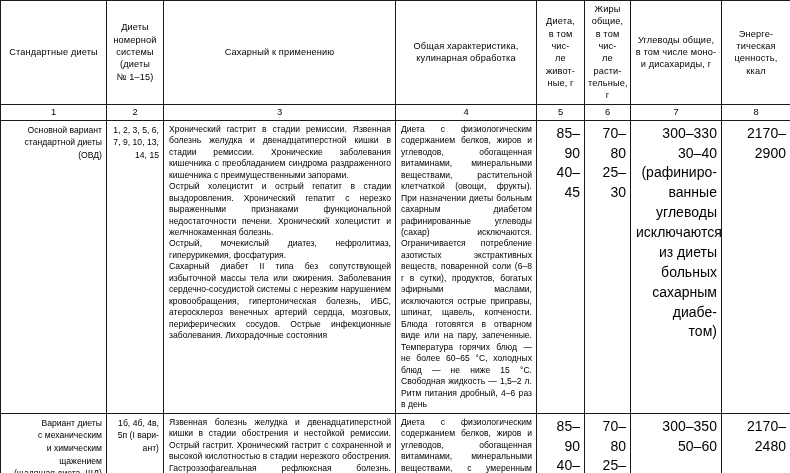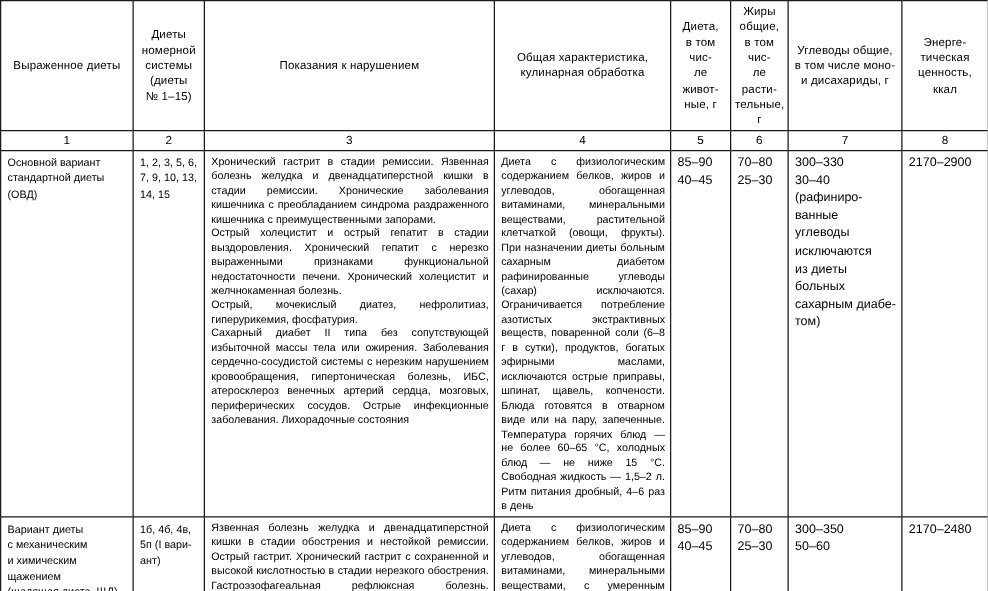--- a/index.html
+++ b/index.html
@@ -51,33 +51,34 @@
     font-size: 9.4px;
     line-height: 1.1;
     height: 13px;
     padding: 1px 2px;
   }
   
   tbody td {
     font-size: 8.55px;
     line-height: 1.345;
     letter-spacing: 0.02px;
+    text-align: right;
   }
   tbody td.c-name,
   tbody td.c-numsys {
     font-size: 8.6px;
     line-height: 1.47;
   }
   tbody td.c-indic,
   tbody td.c-char {
     text-align: left;
     margin-top: 28px;
   }
   tbody td.c-nums {
-    font-size: 10px;
+    font-size: 14px;
     line-height: 1.42;
     white-space: pre-line;
   }
   .para {
     margin: 0;
     padding: 0;
     text-align: justify;
     text-justify: inter-word;
   }
   .para + .para {
@@ -106,27 +107,27 @@
         <col class="w-numsys">
         <col class="w-indic">
         <col class="w-char">
       <col class="w-prot">
         <col class="w-fat">
         <col class="w-carb">
         <col class="w-energy">
     </colgroup>
     <thead>
       <tr>
-        <th class="head-cell"><span class="lines">Выраженное диеты</span></th>
+        <th class="head-cell"><span class="lines">Стандартные диеты</span></th>
         <th class="head-cell"><span class="lines">Диеты
 номерной
 системы
 (диеты
 № 1–15)</span></th>
-        <th class="head-cell"><span class="lines">Показания к нарушением</span></th>
+        <th class="head-cell"><span class="lines">Сахарный к применению</span></th>
         <th class="head-cell"><span class="lines">Общая характеристика,
 кулинарная обработка</span></th>
         <th class="head-cell"><span class="lines">Диета,
 в том чис-
 ле живот-
 ные, г</span></th>
         <th class="head-cell"><span class="lines">Жиры
 общие,
 в том чис-
 ле расти-

